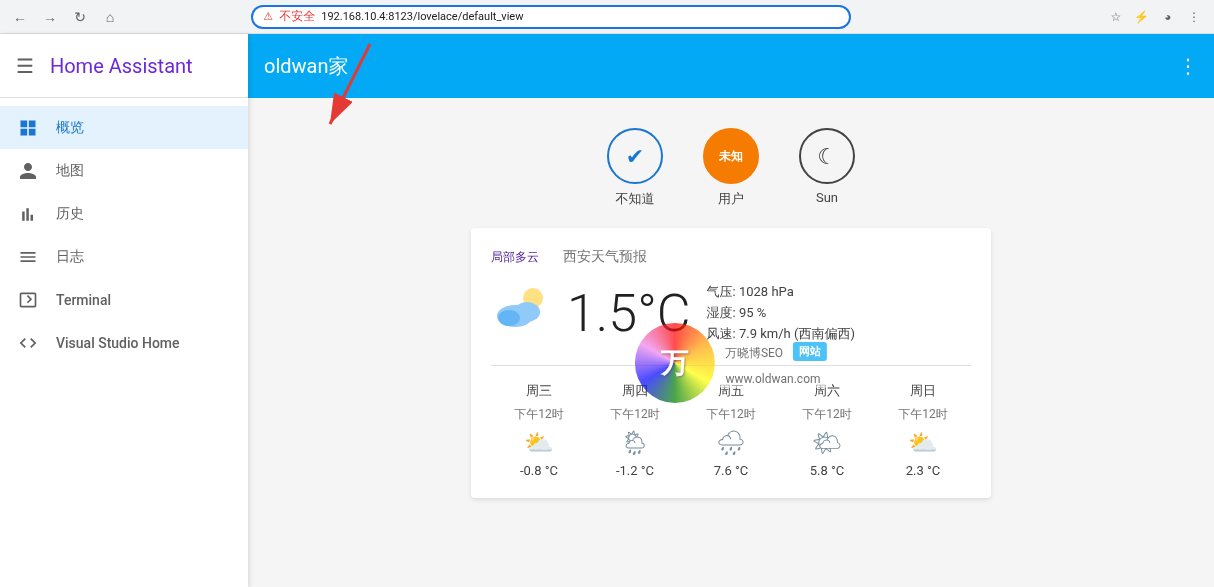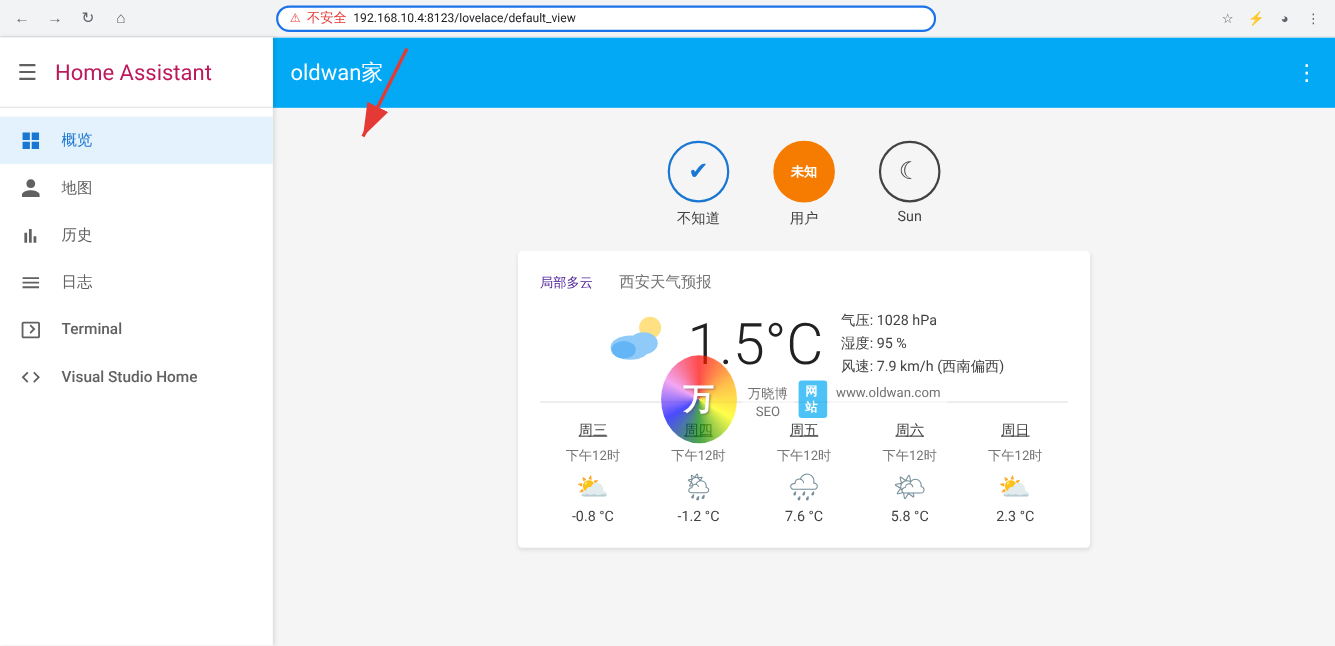--- a/index.html
+++ b/index.html
@@ -69,21 +69,21 @@
       border-bottom: 1px solid #e0e0e0;
     }
     .hamburger-icon {
       color: #616161;
       font-size: 20px;
       cursor: pointer;
     }
     .app-title {
       font-size: 20px;
       font-weight: 400;
-      color: #be185d;
+      color: #6d28d9;
     }
     .nav-items { padding: 8px 0; }
     .nav-item {
       display: flex;
       align-items: center;
       padding: 0 16px;
       height: 43px;
       gap: 16px;
       cursor: pointer;
       color: #616161;
@@ -180,21 +180,20 @@
       gap: 16px;
       margin-bottom: 16px;
     }
     .weather-title { font-size: 12px; font-weight: 500; color: #4c1d95; }
     .weather-subtitle { font-size: 14px; color: #757575; margin-left: 8px; }
     .weather-current {
       display: flex;
       align-items: center;
       gap: 16px;
       margin-bottom: 20px;
-      justify-content: center;
     }
     .weather-icon-large { font-size: 52px; color: #1976d2; }
     .weather-temp { font-size: 52px; font-weight: 300; color: #212121; }
     .weather-details { font-size: 13px; color: #424242; line-height: 1.6; }
 
     
     .watermark {
       position: absolute;
       top: 50%;
       left: 50%;
@@ -242,21 +241,21 @@
       border-top: 1px solid #e0e0e0;
       padding-top: 16px;
     }
     .forecast-item {
       flex: 1;
       display: flex;
       flex-direction: column;
       align-items: center;
       gap: 6px;
     }
-    .forecast-day { font-size: 13px; font-weight: 500; color: #424242; text-decoration: underline; }
+    .forecast-day { font-size: 13px; font-weight: 500; color: #424242; }
     .forecast-time { font-size: 12px; color: #757575; }
     .forecast-icon { font-size: 24px; color: #78909c; }
     .forecast-temp { font-size: 13px; color: #424242; }
 
     
     .red-arrow-svg {
       position: absolute;
       top: 0;
       left: 250px;
       pointer-events: none;
@@ -389,21 +388,21 @@
 
       </div>
 
       <div class="weather-card">
 
         <div class="watermark">
           <div style="display:flex;align-items:center;gap:4px;">
             <div class="watermark-circle">
               <span>万</span>
             </div>
-            <div style="display:flex;flex-direction:row;gap:2px;">
+            <div style="display:flex;flex-direction:column;gap:2px;">
               <div style="display:flex;align-items:center;gap:4px;">
                 <span class="watermark-text">万晓博SEO</span>
                 <span class="watermark-badge">网站</span>
               </div>
               <span class="watermark-text">www.oldwan.com</span>
             </div>
           </div>
         </div>
 
         <div class="weather-header">

